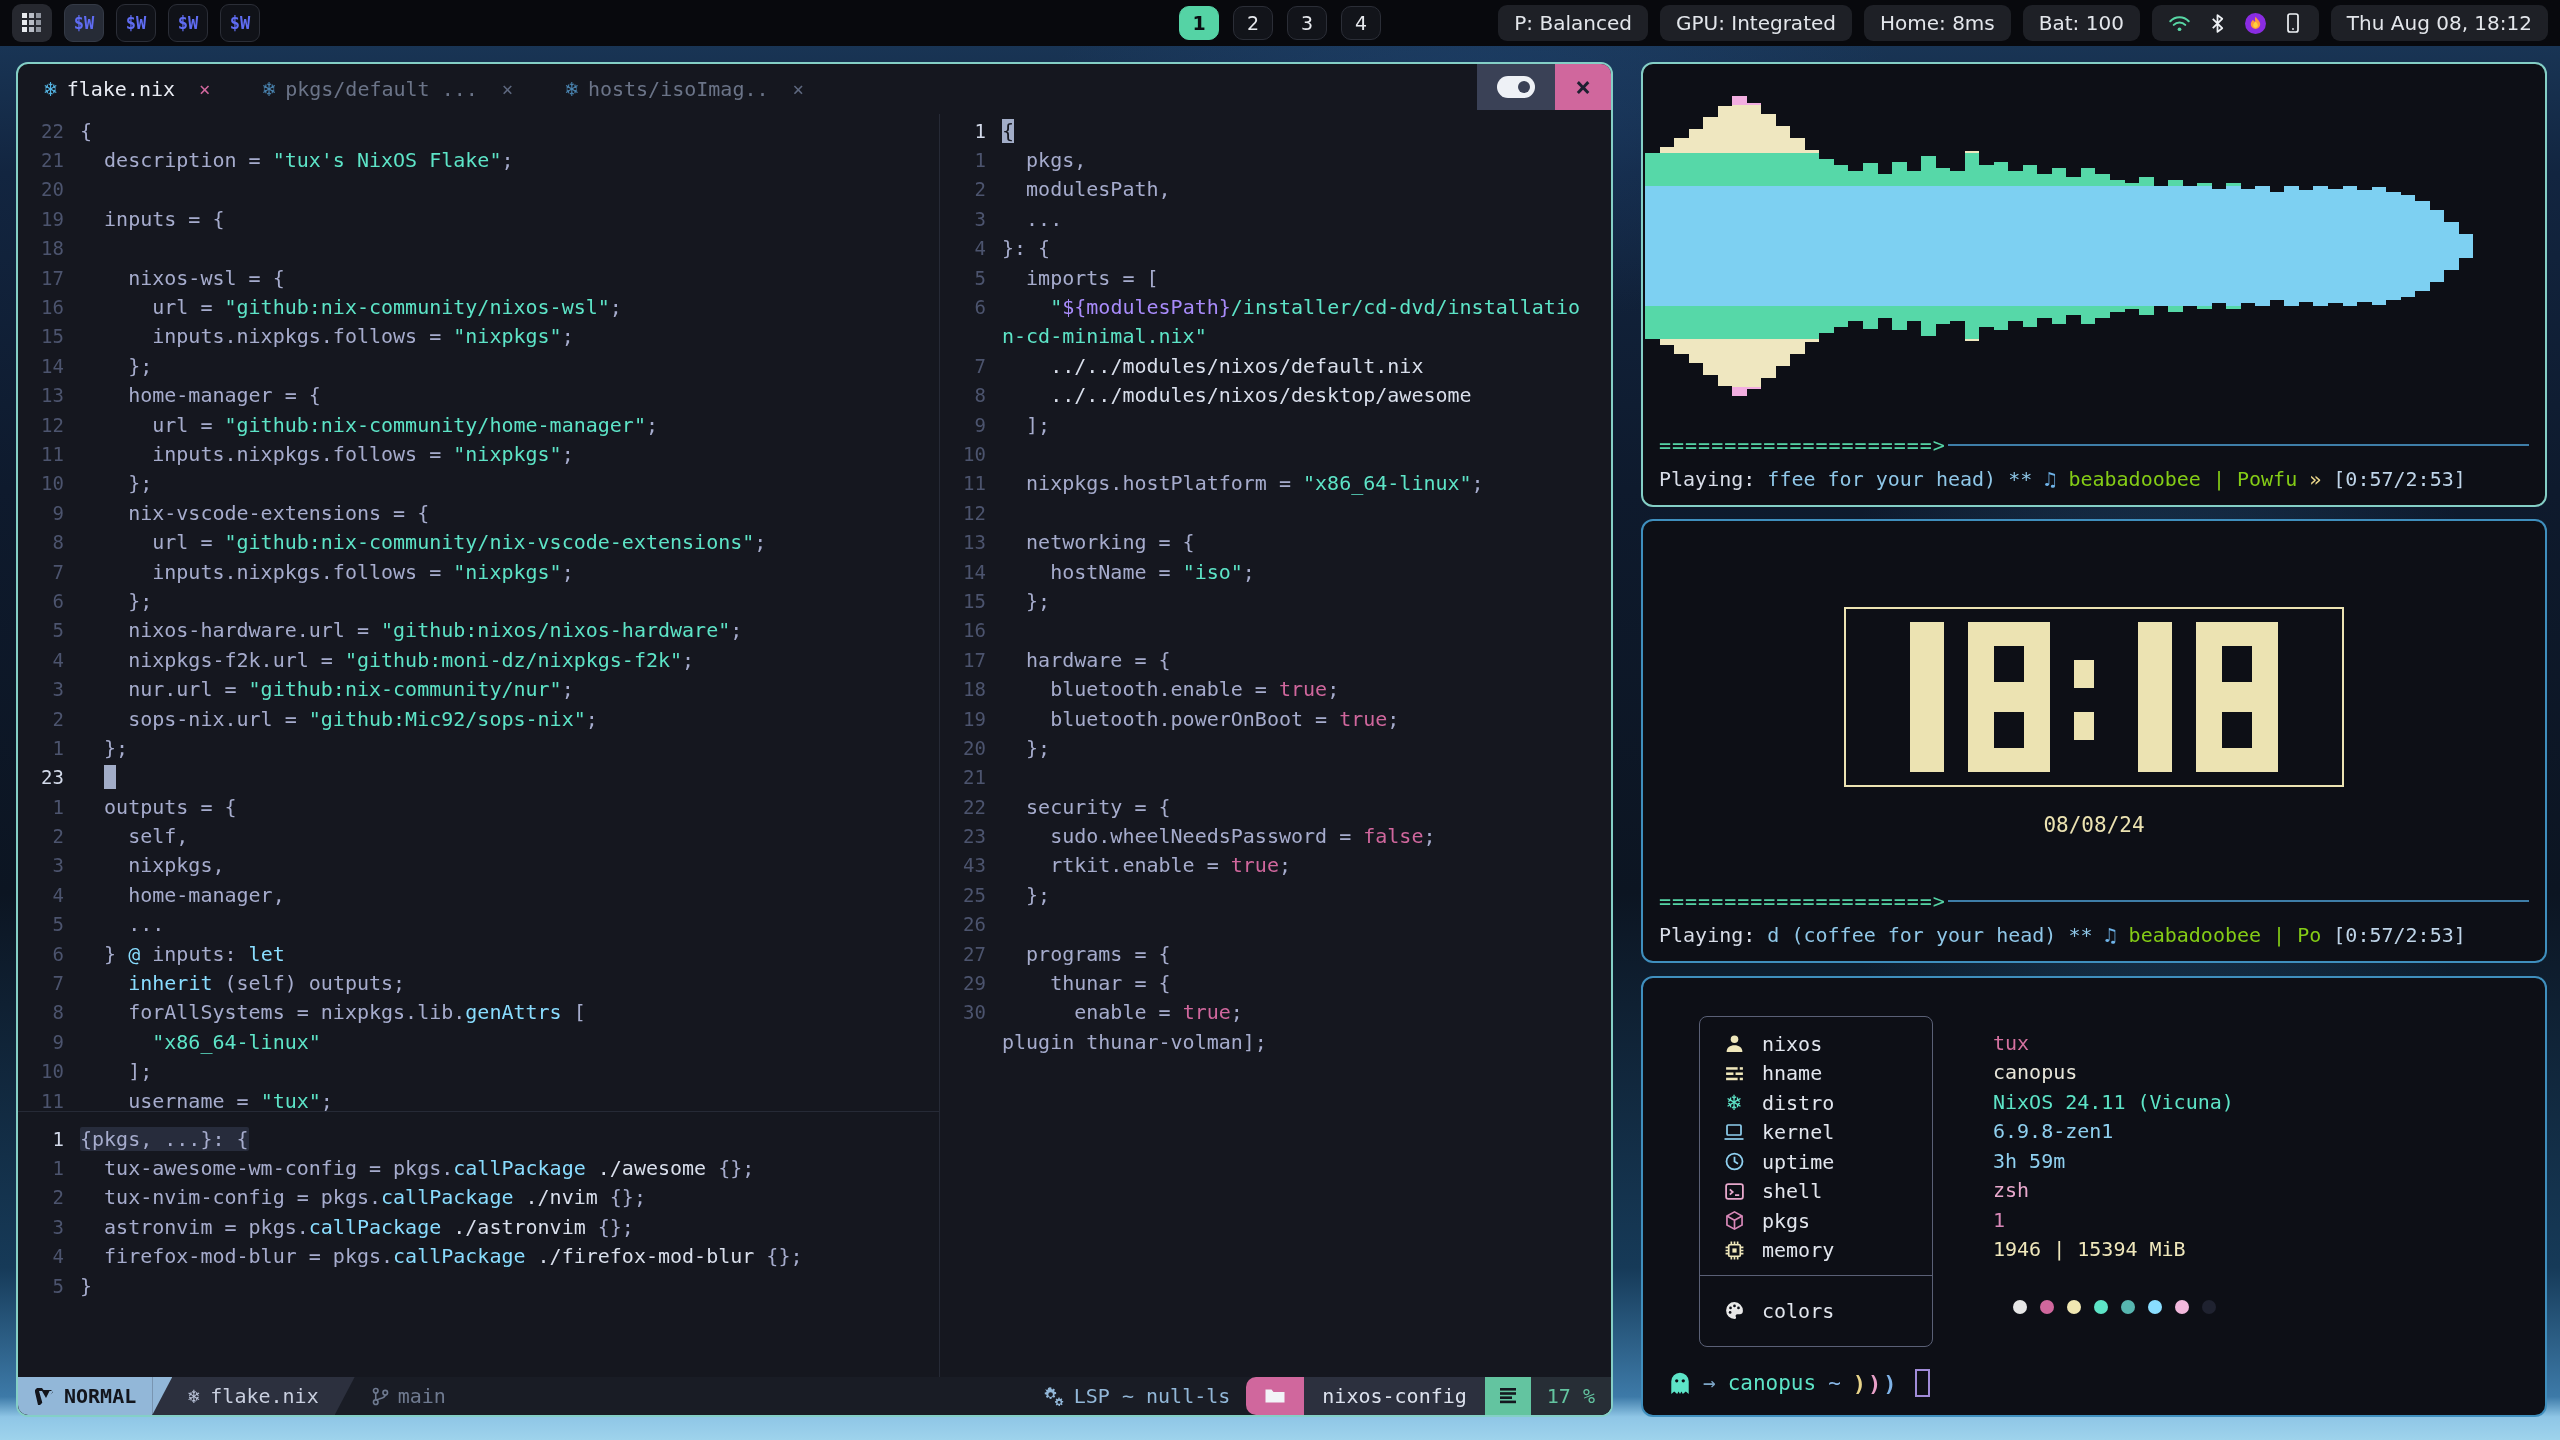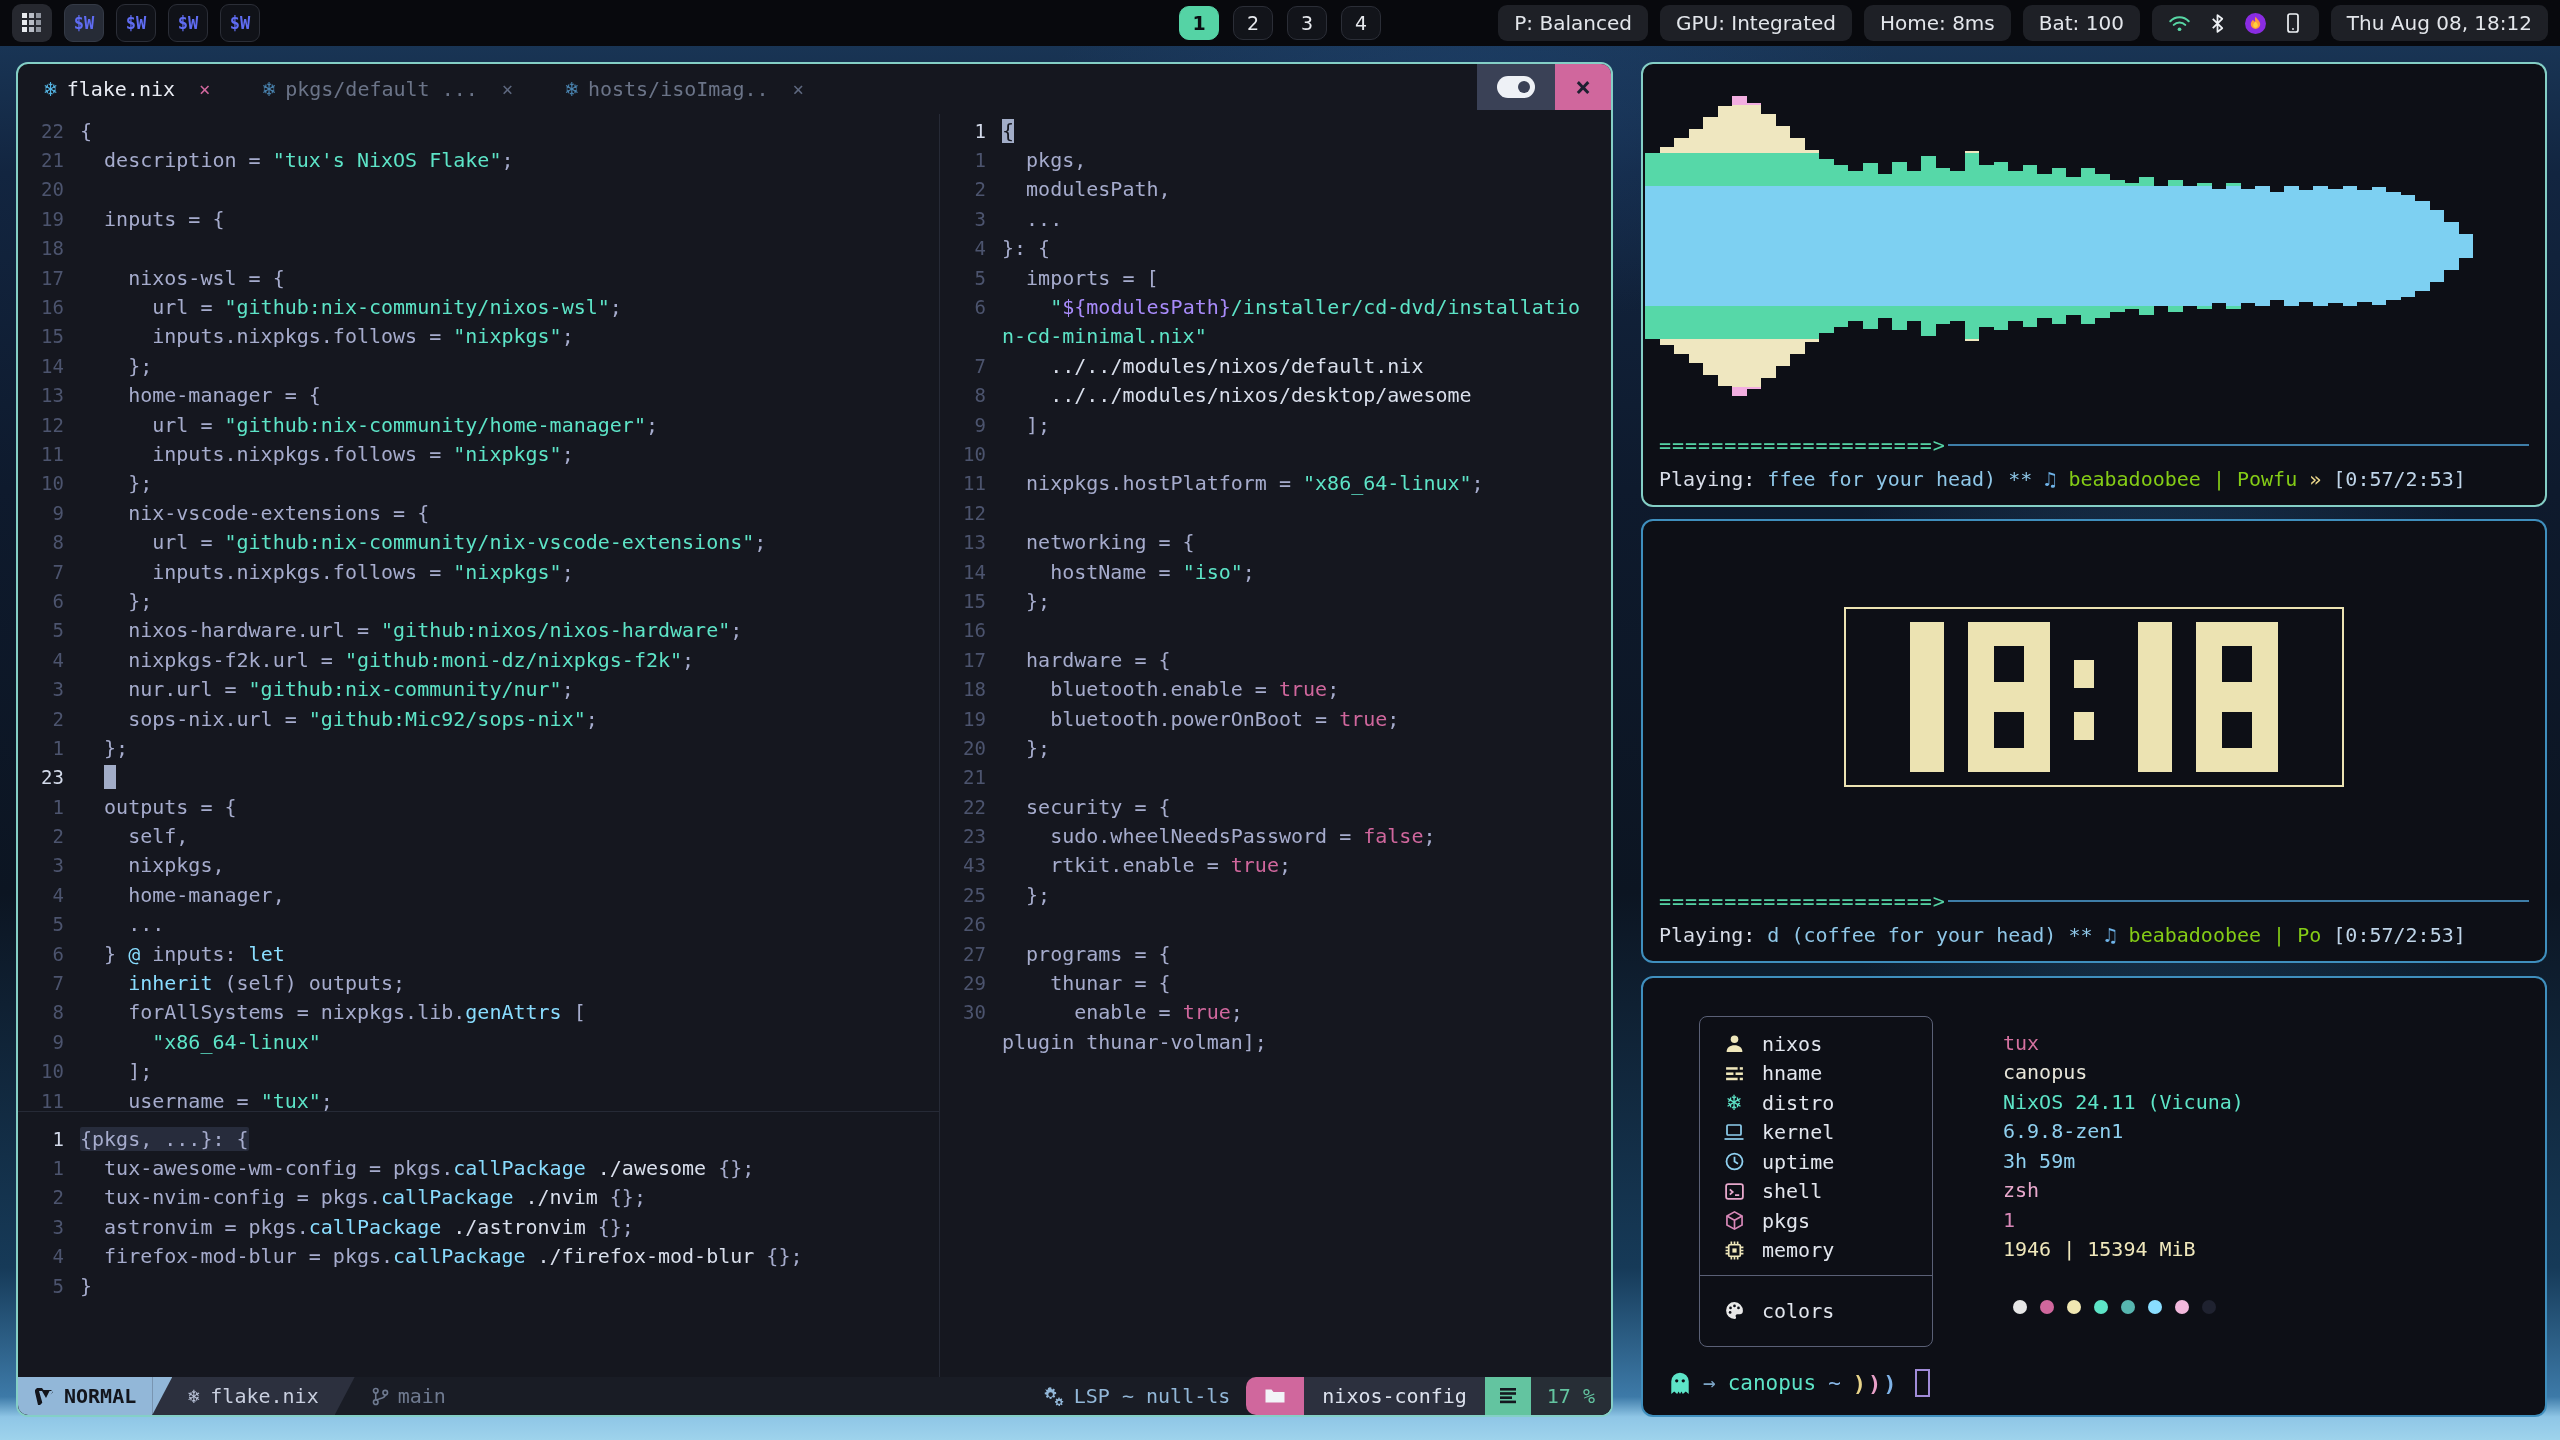--- a/index.html
+++ b/index.html
@@ -95,21 +95,21 @@
   .dcolon i.t{top:38px}.dcolon i.b{bottom:32px}
   .dateline{text-align:center;margin-top:26px;color:#ece3b2;font-size:21px}
   
   #fetchwin{left:1641px;top:976px;width:906px;height:441px;overflow:hidden}
   .fetchbox{position:absolute;left:56px;top:38px;width:234px;border:1.5px solid #5a6076;border-radius:8px}
   .fetchsec1{padding:12px 0 10px 0}
   .fetchsec2{border-top:1.5px solid #5a6076;padding:20px 0}
   .frow{display:flex;align-items:center;height:29.5px;padding:0 0 0 22px;gap:16px}
   .frow .fic{width:24px;display:flex;justify-content:center;flex-none:1}
   .frow .flab{color:#e2e6ee;font-size:20px}
-  .fvals{position:absolute;left:360px;top:50px}
+  .fvals{position:absolute;left:350px;top:50px}
   .fval{height:29.5px;display:flex;align-items:center;font-size:20px;white-space:pre}
   .dots{position:absolute;left:370px;top:314px;display:flex;gap:13px;align-items:center;height:29px}
   .dot{width:14px;height:14px;border-radius:50%}
   .promptrow{position:absolute;left:26px;bottom:18px;display:flex;align-items:center;gap:12px;font-size:21px}
   .p-arrow{color:#7da6c8}.p-host{color:#5de4c7}.p-path{color:#89b8e8}
   .chev{font-weight:bold;font-size:22px}
   .cursorbox{width:15px;height:28px;border:2px solid #a08bd8;margin-left:6px}
   svg{display:block}
 </style>
 </head>
@@ -647,20 +647,21 @@
     <div class="dcolon">
         <i class="t"></i>
         <i class="b"></i>
       </div>
     <div class="d1"></div>
     <div class="d8">
         <i class="t"></i>
         <i class="b"></i>
       </div>
   </div>
+  <div class="dateline">08/08/24</div>
   <div class="progressrow">
     <span class="prog-eq">=====================&gt;</span>
     <span class="prog-line"></span>
   </div>
   <div class="playrow">
     <span class="pl-label">Playing:</span><span class="pl-frag"> d (coffee for your head) ** </span><span class="pl-note">♫</span><span class="pl-artist"> beabadoobee | Po </span><span class="pl-time">[0:57/2:53]</span>
   </div>
 </div>
 
 <div class="win b-blue" id="fetchwin">

